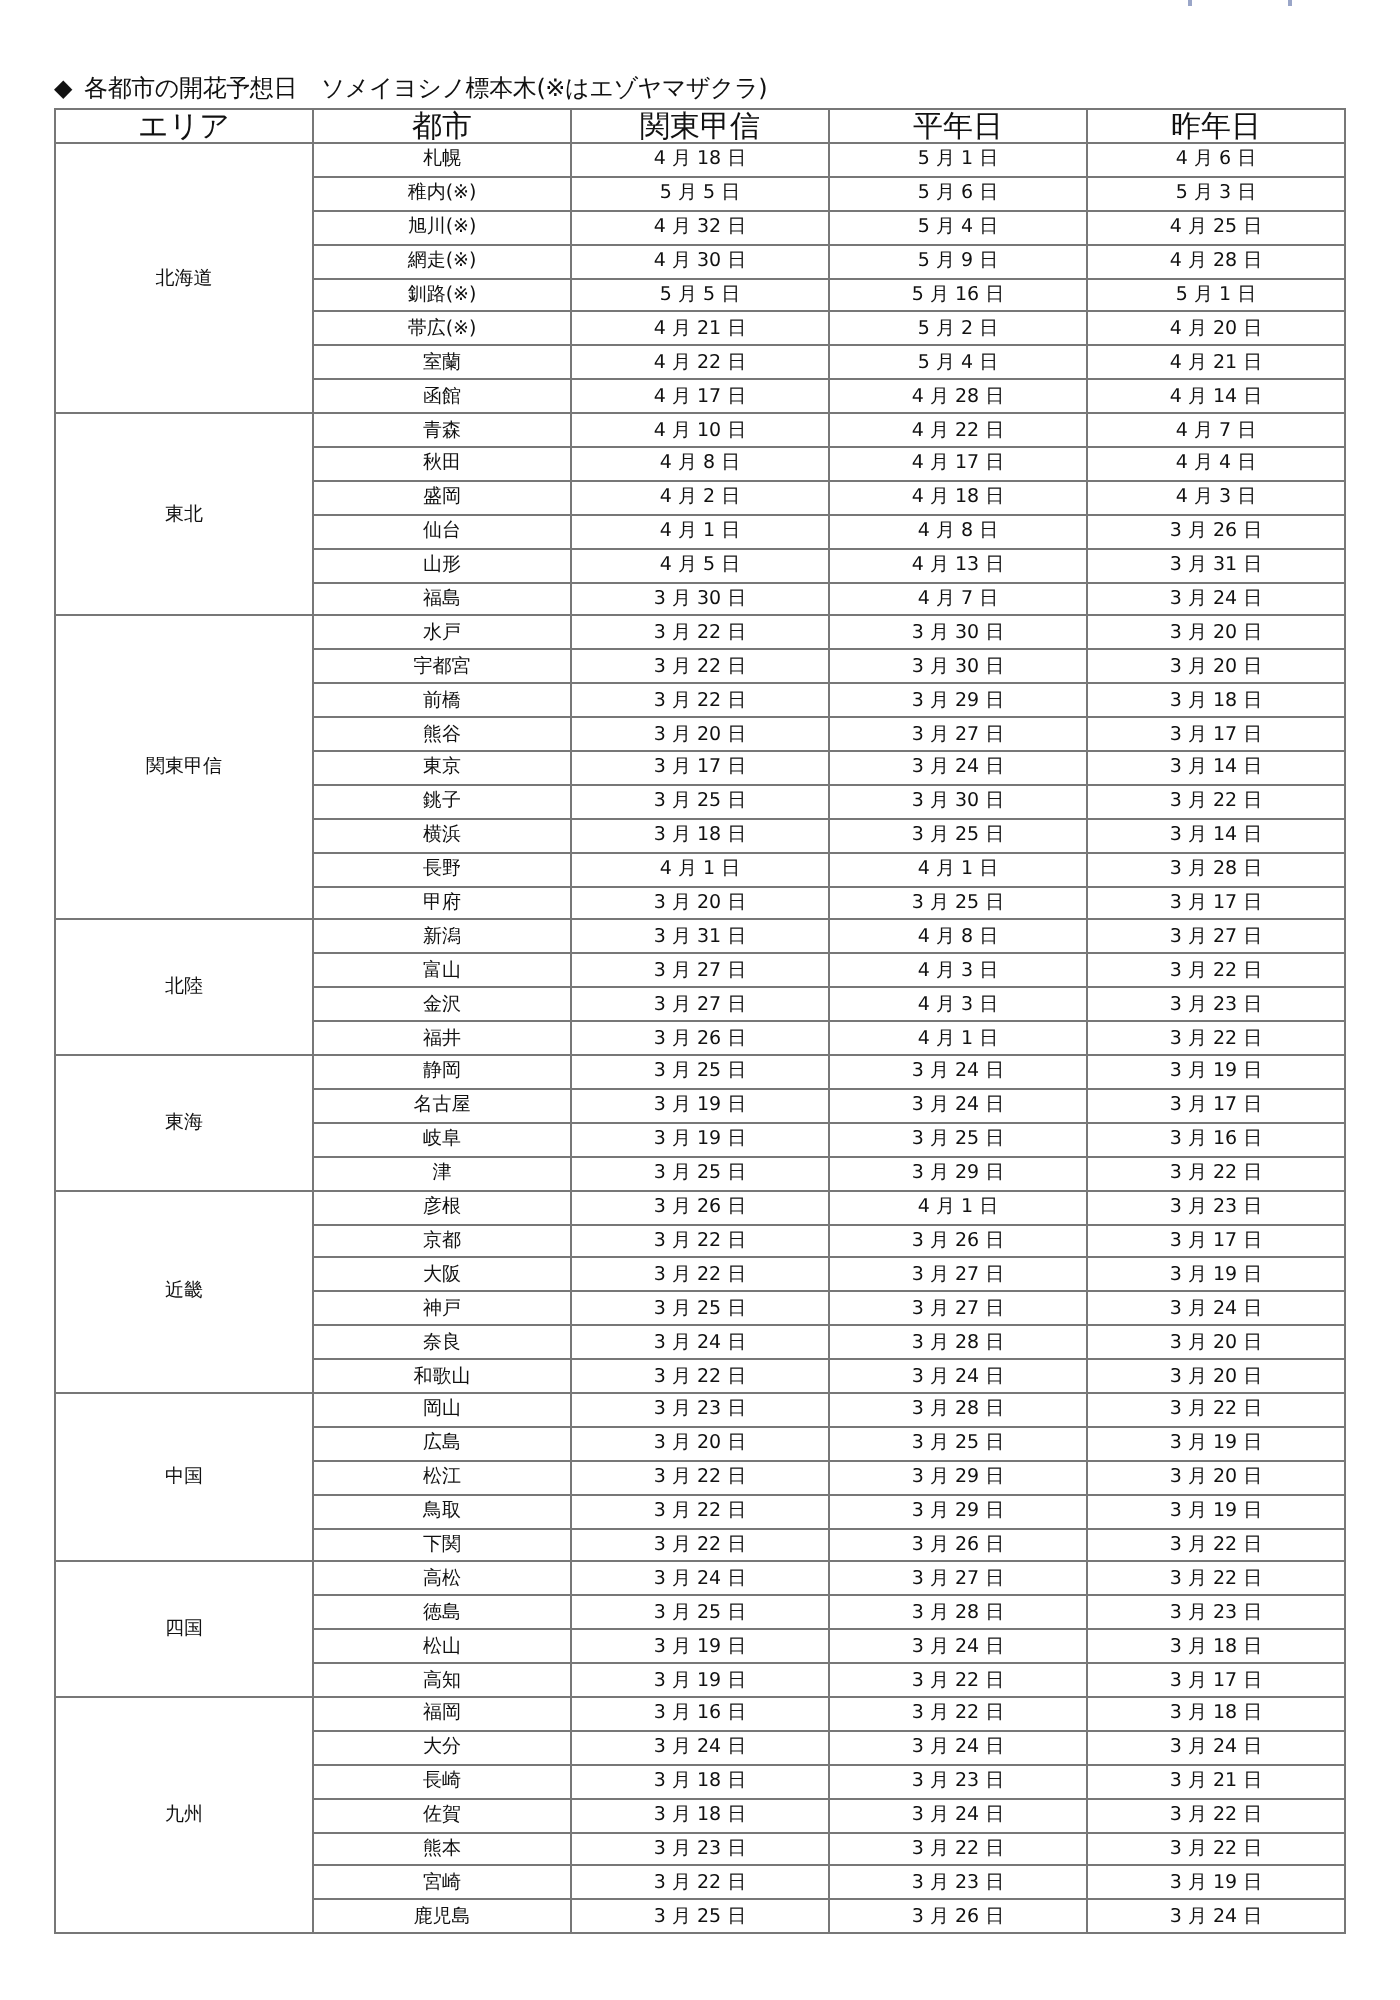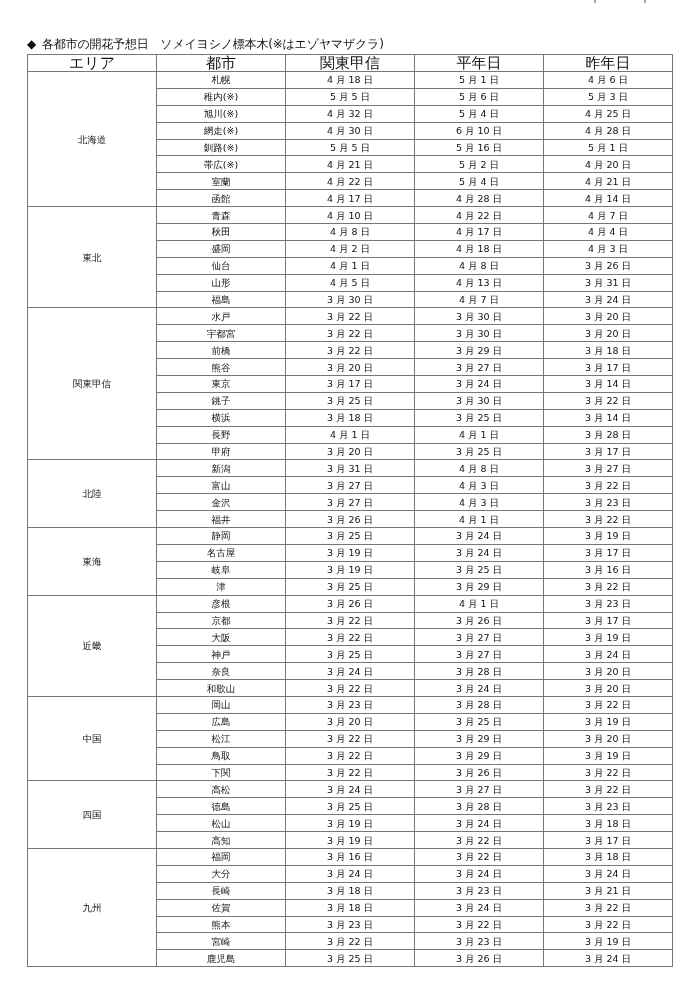--- a/index.html
+++ b/index.html
@@ -64,21 +64,21 @@
       </tr>
       <tr>
         <td>旭川(※)</td>
         <td>4 月 32 日</td>
         <td>5 月 4 日</td>
         <td>4 月 25 日</td>
       </tr>
       <tr>
         <td>網走(※)</td>
         <td>4 月 30 日</td>
-        <td>6 月 10 日</td>
+        <td>5 月 9 日</td>
         <td>4 月 28 日</td>
       </tr>
       <tr>
         <td>釧路(※)</td>
         <td>5 月 5 日</td>
         <td>5 月 16 日</td>
         <td>5 月 1 日</td>
       </tr>
       <tr>
         <td>帯広(※)</td>

